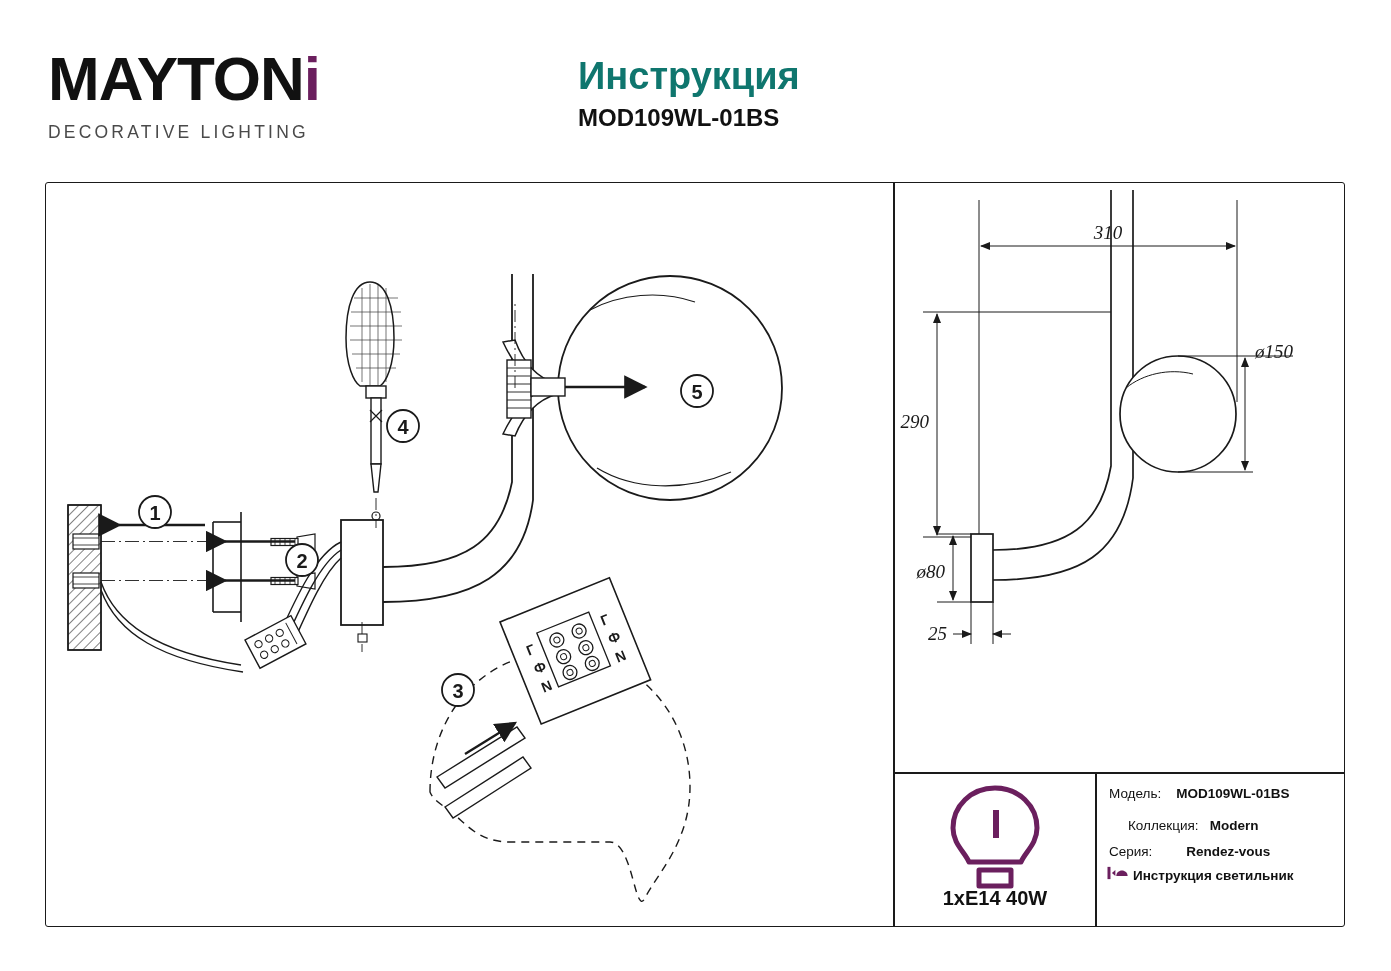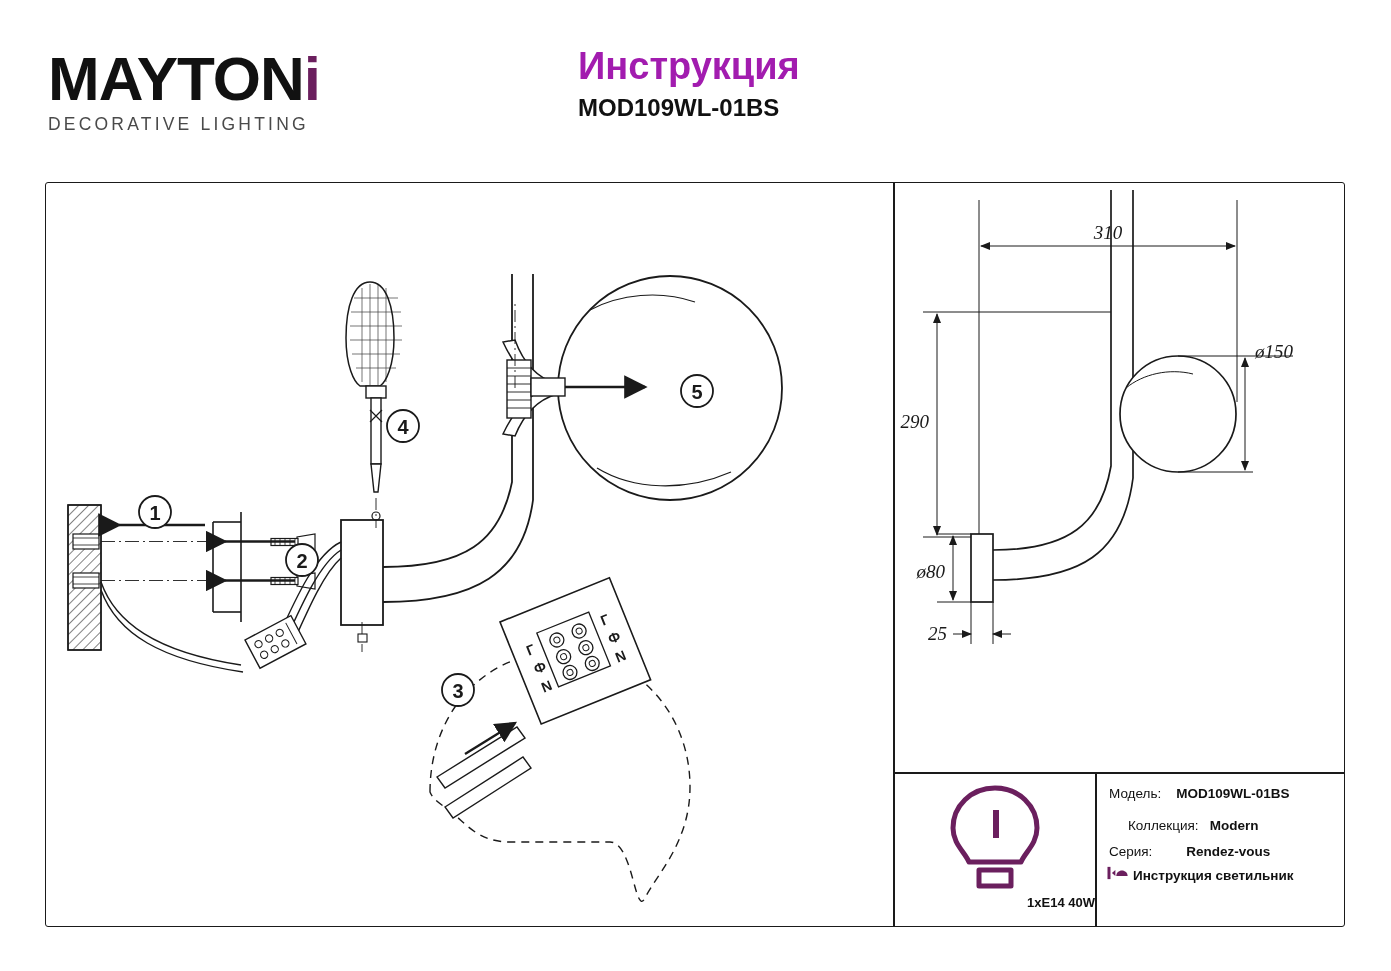--- a/index.html
+++ b/index.html
@@ -39,36 +39,37 @@
     font-family: "Liberation Sans", sans-serif;
     font-weight: bold;
     font-size: 62px;
     letter-spacing: -1px;
     line-height: 62px;
     color: #111111;
     white-space: nowrap;
   }
   .logo-word .accent { color: #6b1f5e; }
   .logo-sub {
-    margin-top: 4px;
+    margin-top: 12px;
     font-size: 17.5px;
     letter-spacing: 3.2px;
     color: #4a4a4a;
     font-weight: normal;
   }
   .title-block {
     position: absolute;
     left: 578px;
     top: 44px;
   }
   .doc-title {
     font-size: 38px;
     font-weight: bold;
-    color: #a21caf;
+    color: #0f766e;
     line-height: 44px;
+    margin-top: 10px;
   }
   .doc-model {
     margin-top: 6px;
     font-size: 24px;
     font-weight: bold;
     color: #111111;
   }
 
   
   .frame {
@@ -123,22 +124,22 @@
     left: 895px;
     top: 774px;
     width: 200px;
     height: 152px;
   }
   .lamp-caption {
     position: absolute;
     left: 0;
     bottom: 16px;
     width: 200px;
-    text-align: right;
-    font-size: 13px;
+    text-align: center;
+    font-size: 20px;
     font-weight: bold;
     color: #111;
   }
   .specs {
     position: absolute;
     left: 1097px;
     top: 774px;
     width: 248px;
     height: 152px;
   }

